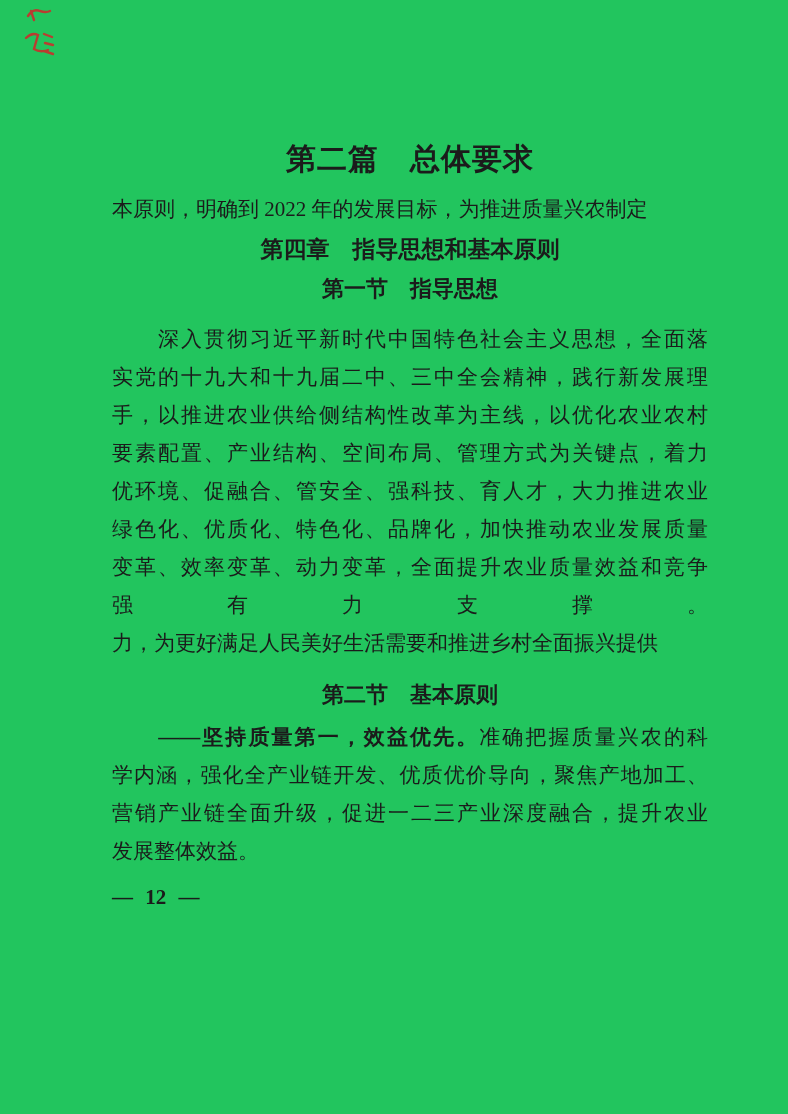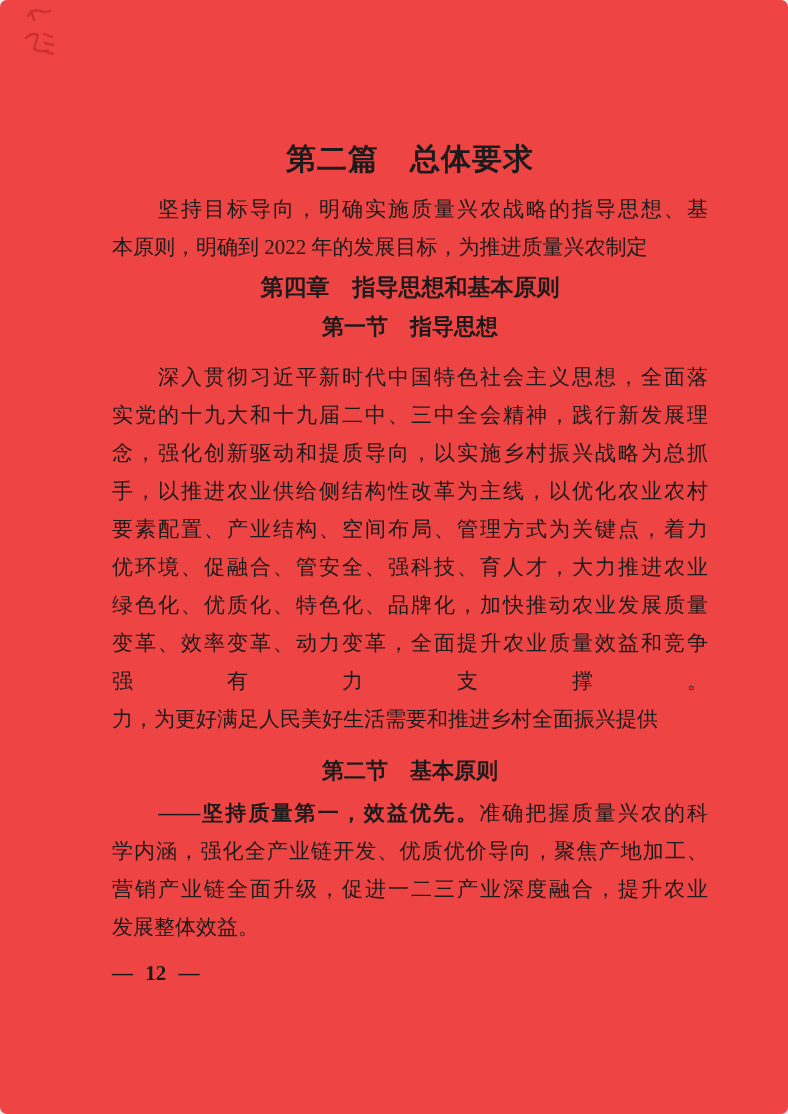--- a/index.html
+++ b/index.html
@@ -1,24 +1,23 @@
 <!DOCTYPE html>
 <html><head>
 <meta charset="utf-8">
 <style>
   html,body { margin:0; padding:0; background:#e8e8e8; }
   .page {
     position:relative;
     width:788px; height:1114px;
-    background:#ef4444;
+    background:#22c55e;
     margin:0 auto;
     overflow:hidden;
     color:#1b1b1b;
     font-family:"Liberation Serif", serif;
-    border-radius:7px;
   }
   .red-marks { position:absolute; left:22px; top:4px; }
   .content {
     position:absolute;
     left:112px; top:0;
     width:596px;
   }
   .part-title {
     margin-top:138px;
     font-family:"Liberation Sans", sans-serif;
@@ -84,32 +83,30 @@
       <path d="M4,34 q6,-6 12,-3 l-4,14 q6,4 14,1"></path>
       <path d="M22,30 l8,3 m-7,6 l8,2 m-9,6 l9,3"></path>
     </g>
   </svg>
 
   <div class="content">
 
     <div class="part-title">第二篇　总体要求</div>
 
     <div class="para intro">
-        <div class="line">　　坚持目标导向，明确实施质量兴农战略的指导思想、基</div>
         <div class="line">本原则，明确到 2022 年的发展目标，为推进质量兴农制定</div>
       </div>
 
     <div class="chapter-heading">第四章　指导思想和基本原则</div>
 
     <div class="section-heading">第一节　指导思想</div>
 
     <div class="para body2">
         <div class="line">　　深入贯彻习近平新时代中国特色社会主义思想，全面落</div>
         <div class="line">实党的十九大和十九届二中、三中全会精神，践行新发展理</div>
-        <div class="line">念，强化创新驱动和提质导向，以实施乡村振兴战略为总抓</div>
         <div class="line">手，以推进农业供给侧结构性改革为主线，以优化农业农村</div>
         <div class="line">要素配置、产业结构、空间布局、管理方式为关键点，着力</div>
         <div class="line">优环境、促融合、管安全、强科技、育人才，大力推进农业</div>
         <div class="line">绿色化、优质化、特色化、品牌化，加快推动农业发展质量</div>
         <div class="line">变革、效率变革、动力变革，全面提升农业质量效益和竞争</div>
         <div class="line">强有力支撑。</div>
         <div class="line">力，为更好满足人民美好生活需要和推进乡村全面振兴提供</div>
       </div>
 
     <div class="section-heading second">第二节　基本原则</div>

